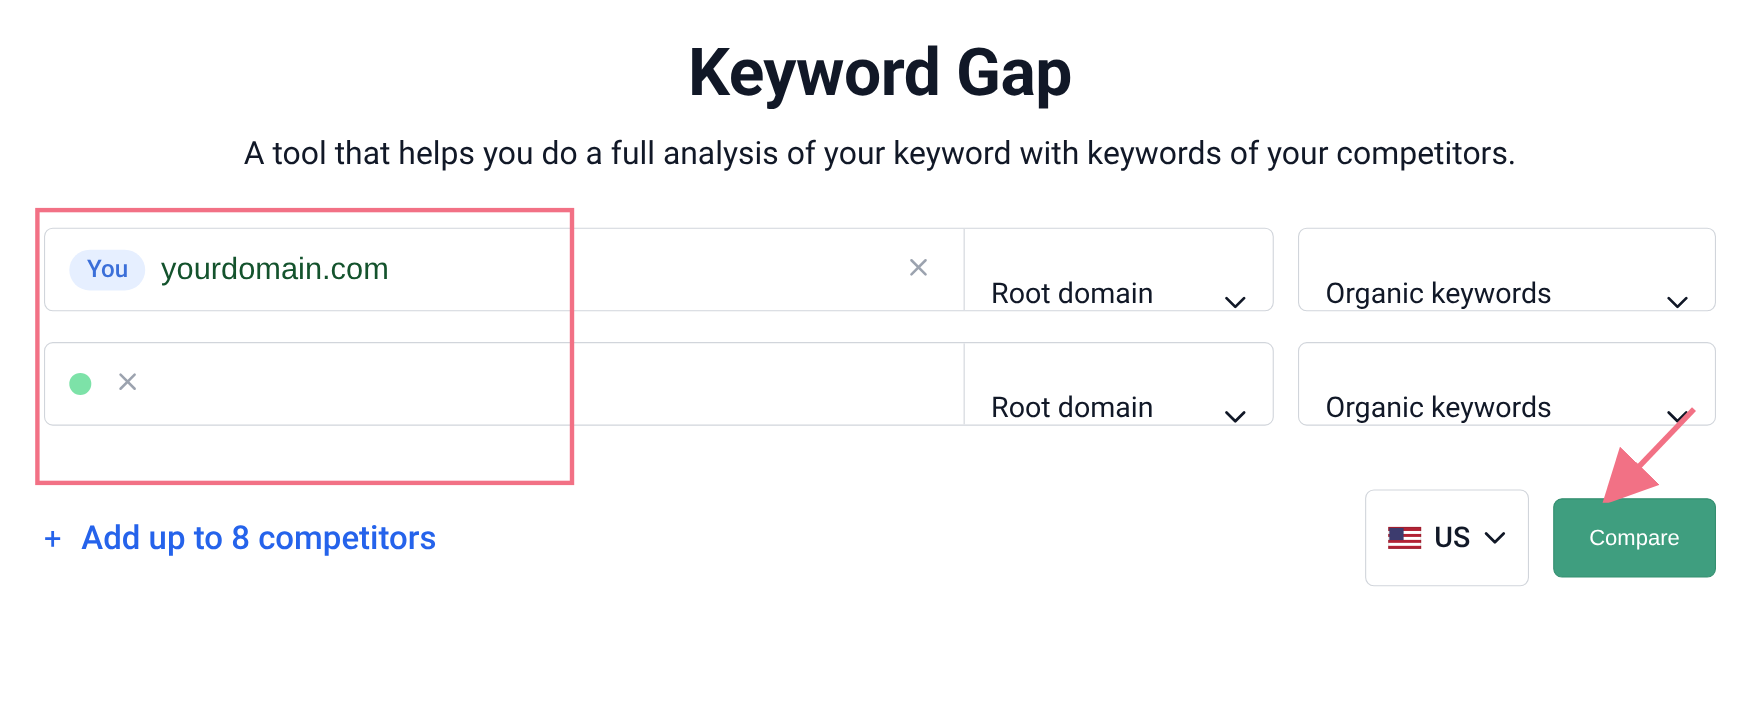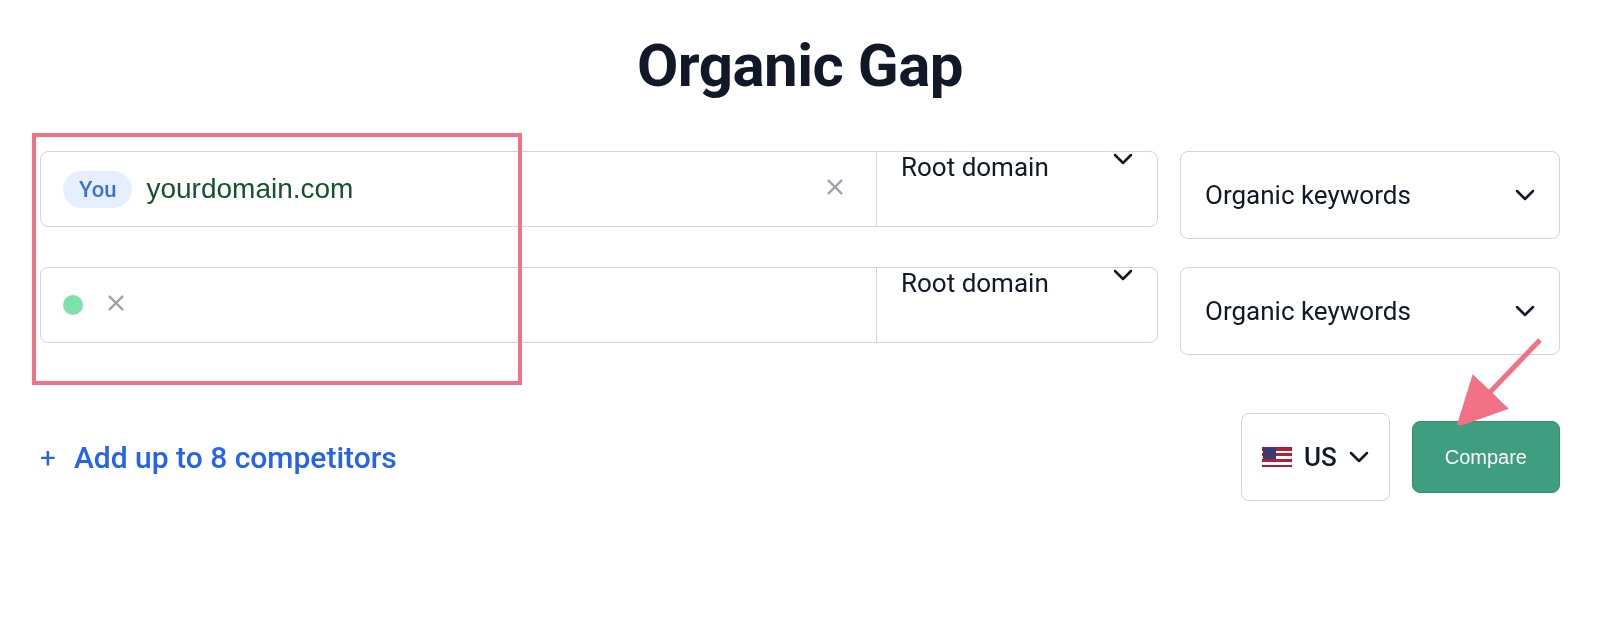--- a/index.html
+++ b/index.html
@@ -84,37 +84,37 @@
       border: none;
       cursor: pointer;
       color: #9ca3af;
       font-size: 28px;
       padding: 0 8px;
       display: flex;
       align-items: center;
     }
     .scope-select {
       display: flex;
-      align-items: flex-start;
+      align-items: flex-end;
       justify-content: space-between;
       padding: 0 24px;
       width: 280px;
       cursor: pointer;
       gap: 10px;
     }
     .scope-select span:first-child { font-size: 26px; color: #111827; }
     .kw-type-select {
       border: 1px solid #d1d5db;
       border-radius: 8px;
       display: flex;
-      align-items: center;
+      align-items: flex-end;
       justify-content: space-between;
       padding: 0 24px;
       width: 380px;
-      height: 88px;
+      height: 76px;
       cursor: pointer;
       gap: 18px;
     }
     .kw-type-select span:first-child { font-size: 26px; color: #111827; }
     .chevron-icon {
       display: inline-flex;
     }
     .chevron-icon svg { width: 20px; height: 14px; }
     .bottom-row {
       margin-top: 58px;
@@ -185,21 +185,22 @@
       top: -78px;
       right: 10px;
       pointer-events: none;
     }
     .annot-arrow svg { width: 110px; height: 90px; }
   </style>
 </head>
 <body>
 
 <div class="header-area">
-  <h1 class="page-title">Organic Gap</h1>
+  <h1 class="page-title">Keyword Gap</h1>
+  <p class="page-subtitle">A tool that helps you do a full analysis of your keyword with keywords of your competitors.</p>
 </div>
 
 <div class="form-area">
   <div class="rows-wrap">
     <div class="highlight-box"></div>
 
     <div class="input-row">
       <div class="domain-input-group">
         <div class="domain-input">
           <span class="you-badge">You</span>

